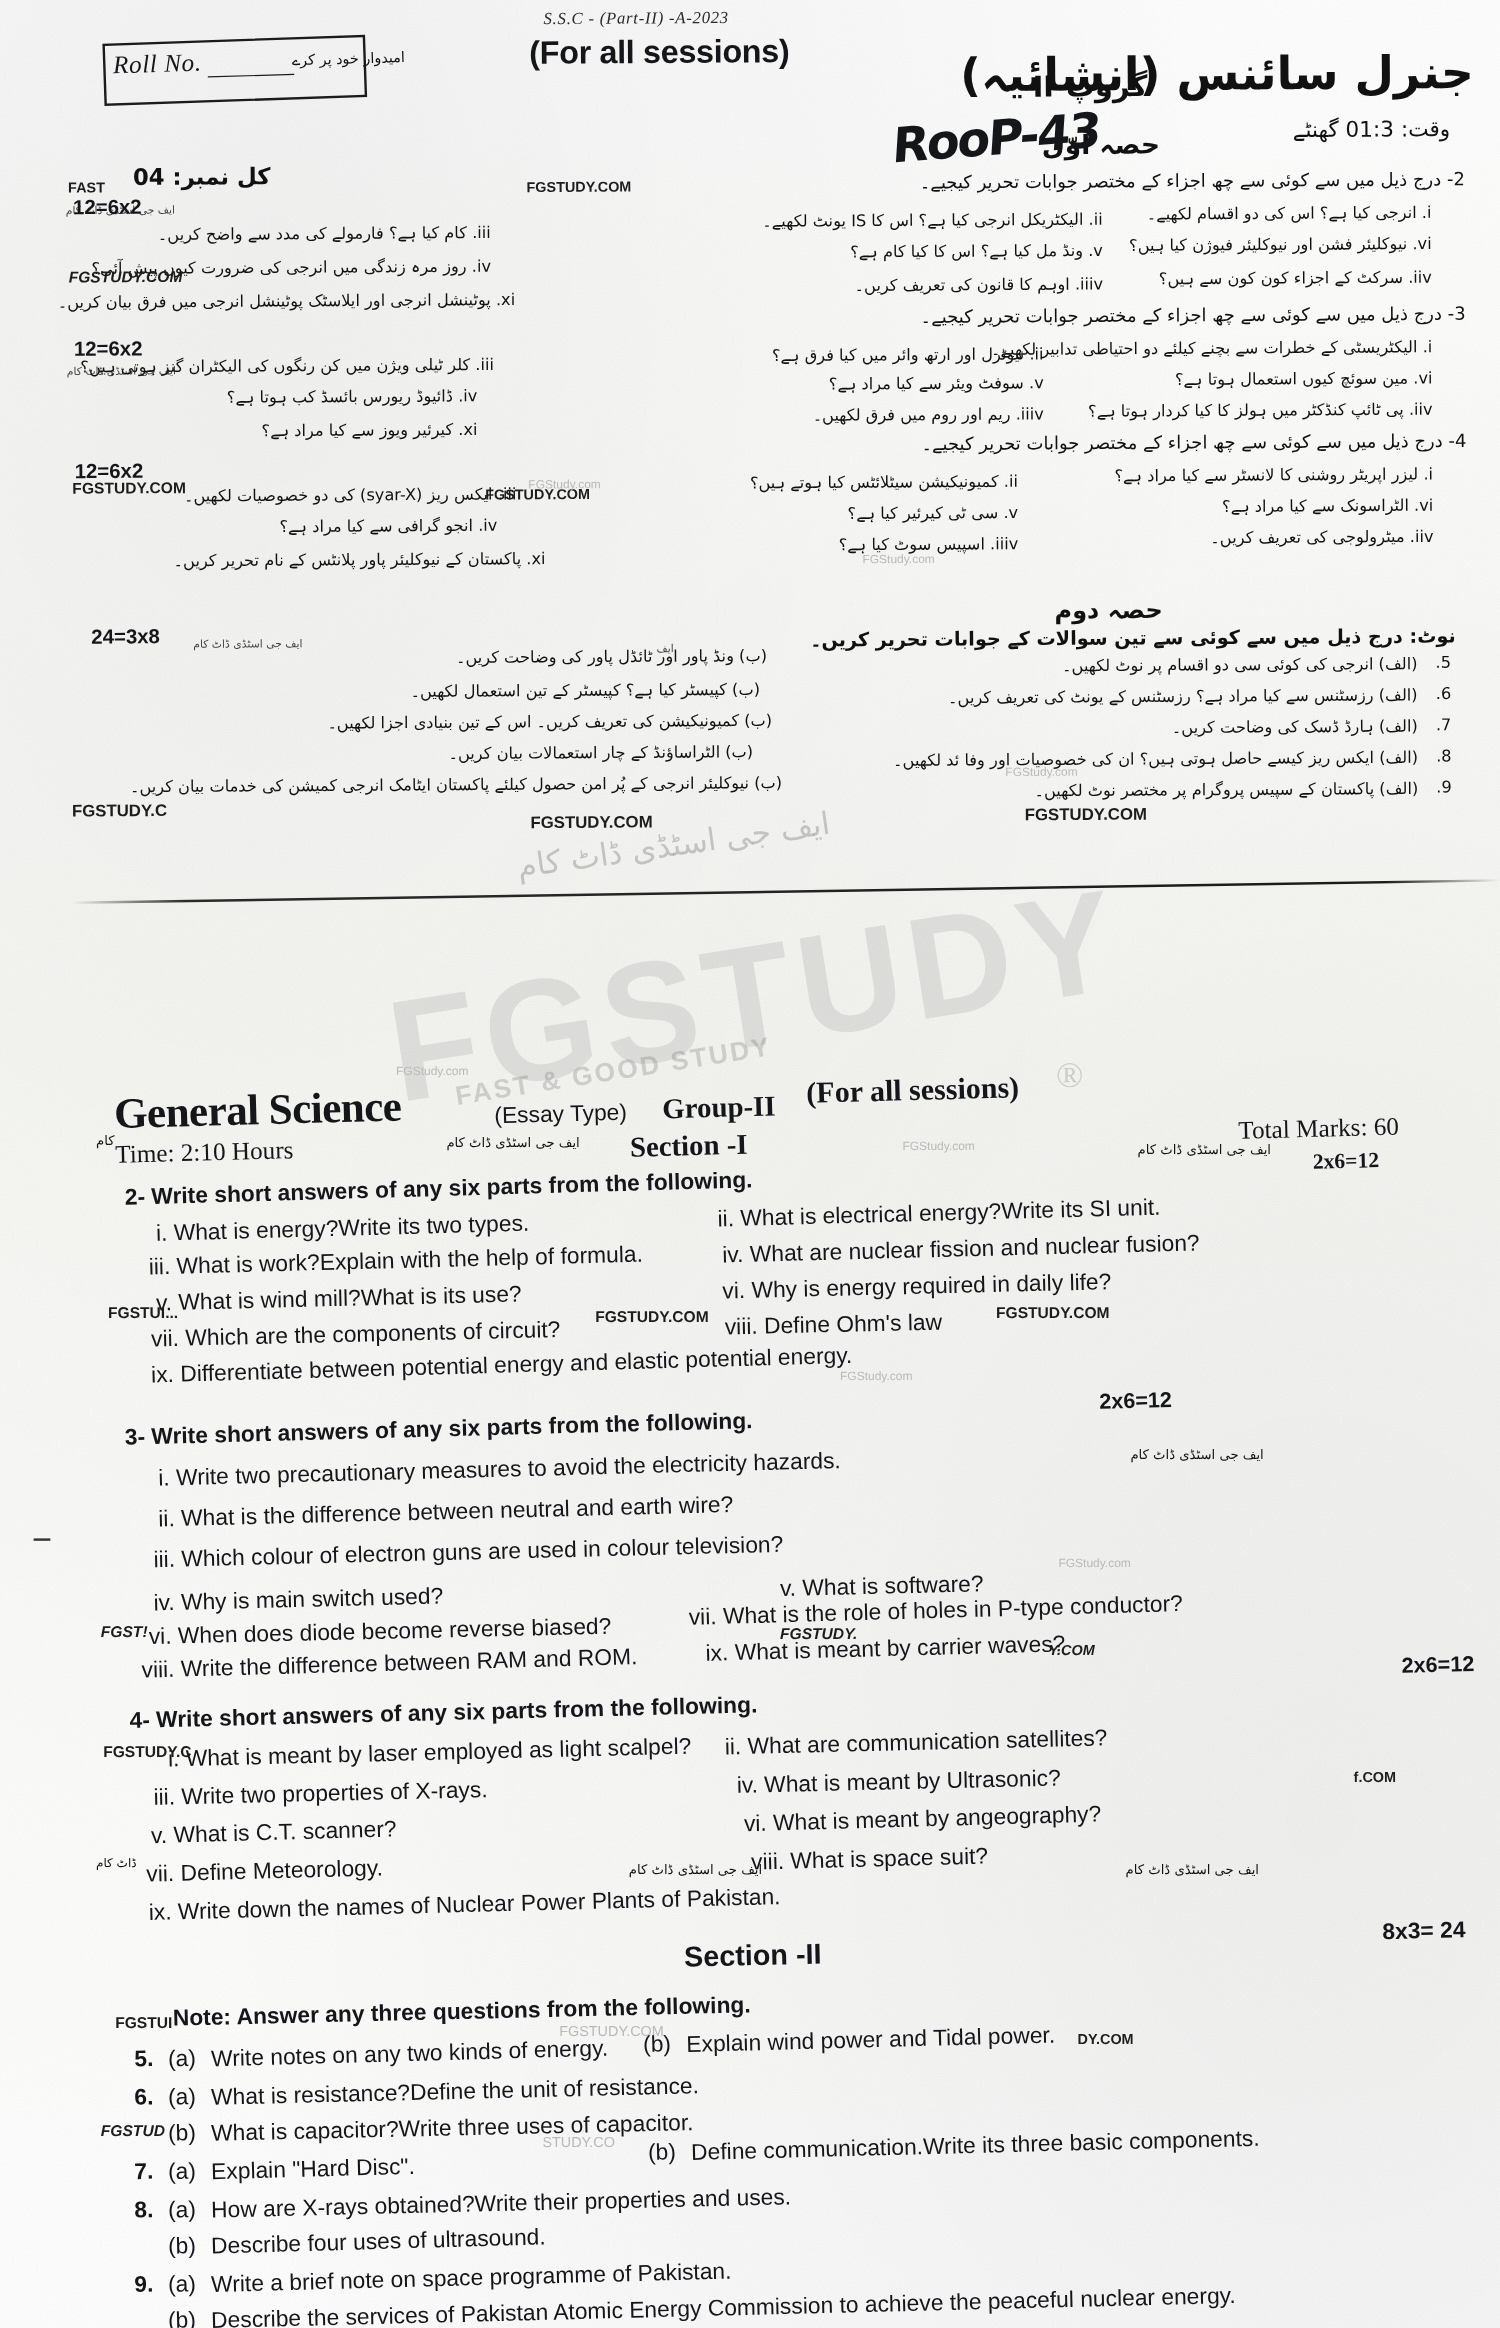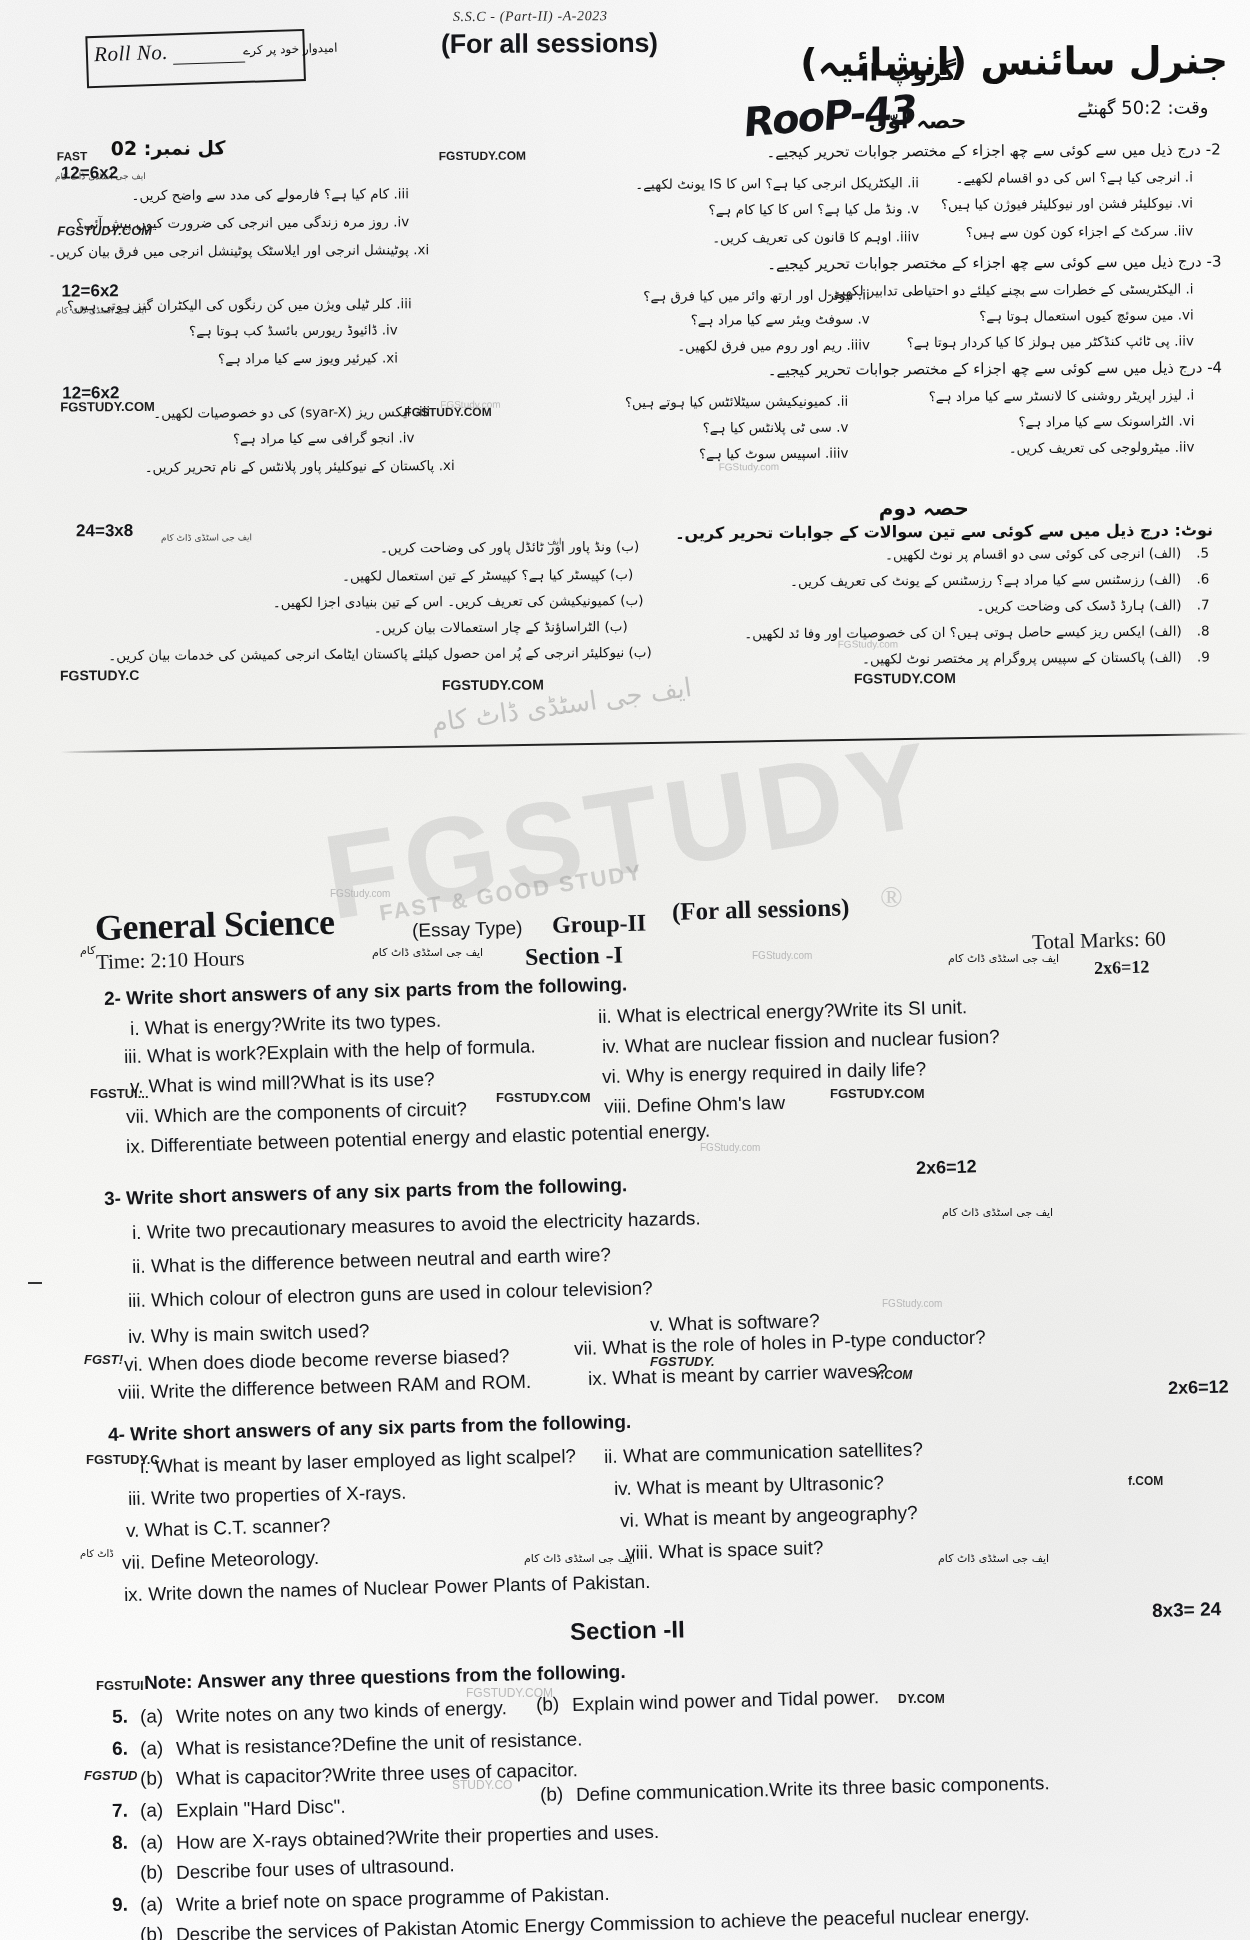--- a/index.html
+++ b/index.html
@@ -109,25 +109,25 @@
   <div id="rollbox"></div>
   <div id="rolllabel">Roll No.</div>
   <div id="rollline"></div>
   <div id="rollur" class="ur">امیدوار خود پر کرے</div>
 
   <div id="sscline">S.S.C - (Part-II) -A-2023</div>
   <div id="allsess1">(For all sessions)</div>
 
   <div class="urtitle ur" id="ur-subject" style="position:absolute">جنرل سائنس (انشائیہ)</div>
   <div class="urtitle ur" id="ur-group" style="position:absolute">گروپ-II</div>
-  <div class="urtitle ur" id="ur-time" style="position:absolute;font-weight:normal">وقت: 2:05 گھنٹے</div>
+  <div class="urtitle ur" id="ur-time" style="position:absolute;font-weight:normal">وقت: 3:10 گھنٹے</div>
   <div class="urtitle ur" id="ur-hissa" style="position:absolute">حصہ اوّل</div>
   <div id="scribble">RooP-43</div>
 
-  <div id="ur-total" class="ur">کل نمبر: 20</div>
+  <div id="ur-total" class="ur">کل نمبر: 40</div>
   <div id="fgst-a" class="wm">FAST</div>
   <div class="urline urtiny ur" style="left:56px;top:168px">ایف جی اسٹڈی ڈاٹ کام</div>
 
   <div class="mk" style="left:62px;top:160px">12=6x2</div>
   <div class="urline urq ur" style="right:28px;top:144px">2- درج ذیل میں سے کوئی سے چھ اجزاء کے مختصر جوابات تحریر کیجیے۔</div>
   <div class="urline urs ur" style="right:56px;top:172px">i.  انرجی کیا ہے؟ اس کی دو اقسام لکھیے۔</div>
   <div class="urline urs ur" style="right:330px;top:176px">ii.  الیکٹریکل انرجی کیا ہے؟ اس کا SI یونٹ لکھیے۔</div>
   <div class="urline urs ur" style="right:840px;top:184px">iii.  کام کیا ہے؟ فارمولے کی مدد سے واضح کریں۔</div>
   <div class="urline urs ur" style="right:56px;top:198px">iv.  نیوکلیئر فشن اور نیوکلیئر فیوژن کیا ہیں؟</div>
   <div class="urline urs ur" style="right:330px;top:202px">v.  ونڈ مل کیا ہے؟ اس کا کیا کام ہے؟</div>
@@ -150,21 +150,21 @@
   <div class="urline urs ur" style="right:56px;top:336px">vii.  پی ٹائپ کنڈکٹر میں ہولز کا کیا کردار ہوتا ہے؟</div>
   <div class="urline urs ur" style="right:380px;top:338px">viii.  ریم اور روم میں فرق لکھیں۔</div>
   <div class="urline urs ur" style="right:852px;top:348px">ix.  کیرئیر ویوز سے کیا مراد ہے؟</div>
 
   <div class="mk" style="left:62px;top:380px">12=6x2</div>
   <div class="urline urq ur" style="right:28px;top:362px">4- درج ذیل میں سے کوئی سے چھ اجزاء کے مختصر جوابات تحریر کیجیے۔</div>
   <div class="urline urs ur" style="right:56px;top:390px">i.  لیزر اپریٹر روشنی کا لانسٹر سے کیا مراد ہے؟</div>
   <div class="urline urs ur" style="right:402px;top:394px">ii.  کمیونیکیشن سیٹلائٹس کیا ہوتے ہیں؟</div>
   <div class="urline urs ur" style="right:820px;top:402px">iii.  ایکس ریز (X-rays) کی دو خصوصیات لکھیں۔</div>
   <div class="urline urs ur" style="right:56px;top:416px">iv.  الٹراسونک سے کیا مراد ہے؟</div>
-  <div class="urline urs ur" style="right:402px;top:420px">v.  سی ٹی پلانٹس کیا ہے؟</div>
+  <div class="urline urs ur" style="right:402px;top:420px">v.  سی ٹی کیرئیر کیا ہے؟</div>
   <div class="urline urs ur" style="right:836px;top:428px">vi.  انجو گرافی سے کیا مراد ہے؟</div>
   <div class="urline urs ur" style="right:56px;top:442px">vii.  میٹرولوجی کی تعریف کریں۔</div>
   <div class="urline urs ur" style="right:402px;top:446px">viii.  اسپیس سوٹ کیا ہے؟</div>
   <div class="urline urs ur" style="right:796px;top:456px">ix.  پاکستان کے نیوکلیئر پاور پلانٹس کے نام تحریر کریں۔</div>
   <div class="wm" style="left:60px;top:396px;font-size:13px">FGSTUDY.COM</div>
   <div class="wm" style="left:404px;top:404px;font-size:12px">FGSTUDY.COM</div>
   <div class="wm wm-lt" style="left:440px;top:398px;font-size:10px">FGStudy.com</div>
   <div class="wm wm-lt" style="left:718px;top:462px;font-size:10px">FGStudy.com</div>
 
   <div class="mk" style="left:75px;top:518px">24=3x8</div>

